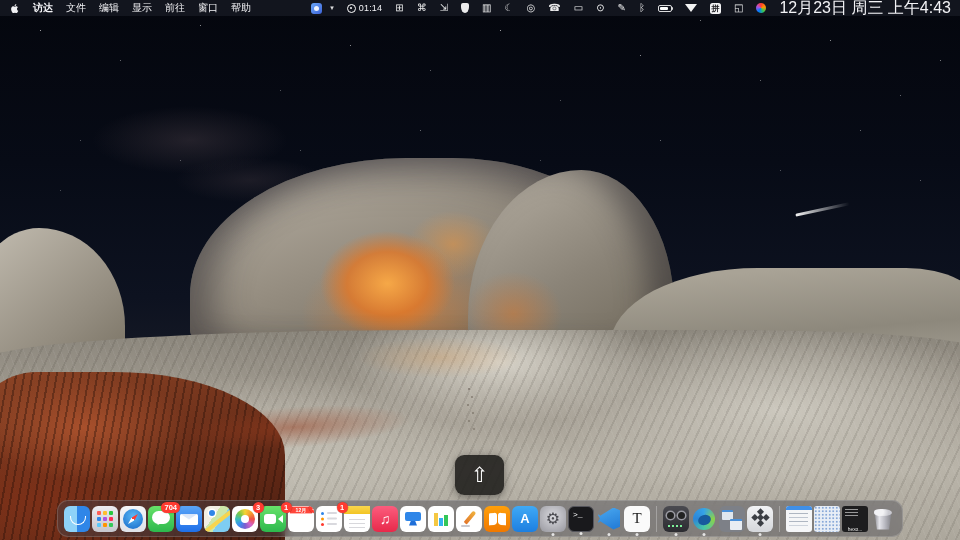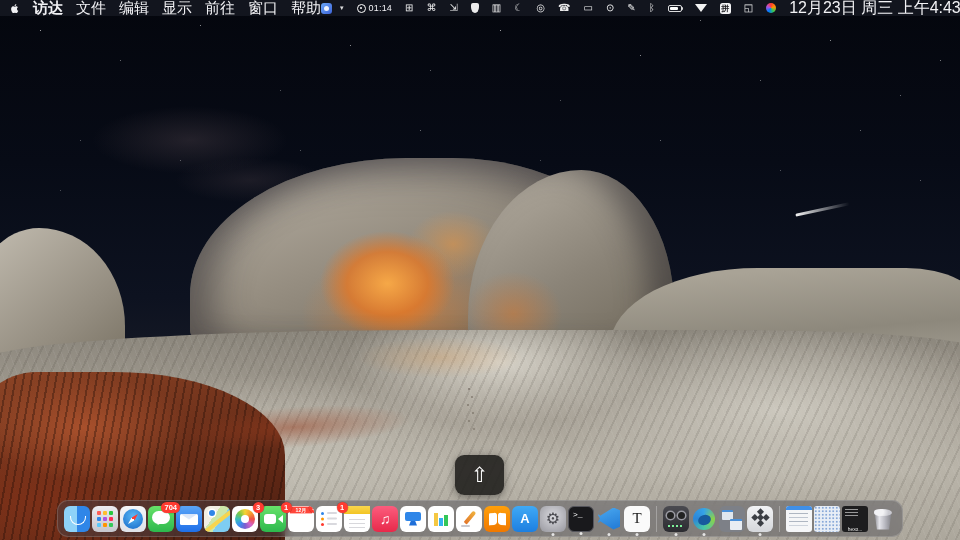--- a/index.html
+++ b/index.html
@@ -73,21 +73,21 @@
   .trail { position:absolute; left:468px; top:388px; width:2px; height:2px; border-radius:50%; background:rgba(80,70,60,.55);
     box-shadow: 3px 8px 0 rgba(80,70,60,.5), -1px 16px 0 rgba(80,70,60,.5), 4px 24px 0 rgba(80,70,60,.45),
                 0 32px 0 rgba(80,70,60,.45), 5px 40px 0 rgba(80,70,60,.4); }
 
   
   .menu-bar { position:absolute; top:0; left:0; right:0; height:16px; z-index:30;
     background:rgba(22,25,35,.8); display:flex; align-items:center; justify-content:space-between;
     padding:0 9px; color:#f2f2f5; }
   .mb-left { display:flex; align-items:center; gap:13px; }
   .apple-logo { width:11px; height:11px; display:block; }
-  .menu-item { font-size:15px; line-height:16px; cursor:default; white-space:nowrap; }
+  .menu-item { font-size:10px; line-height:16px; cursor:default; white-space:nowrap; }
   .menu-item.app-name { font-weight:bold; }
   .mb-right { display:flex; align-items:center; gap:13px; }
   .status-glyph { font-size:10px; line-height:16px; color:#fff; opacity:.92; }
   .blue-app { width:11px; height:11px; border-radius:3px; position:relative;
     background:linear-gradient(135deg,#6aa7f8,#3d63d8); }
   .blue-app::after { content:""; position:absolute; left:3px; top:3px; width:5px; height:5px;
     border-radius:50%; background:rgba(255,255,255,.9); }
   .chev { font-size:7px; opacity:.85; margin-left:-5px; }
   .rec-timer { display:flex; align-items:center; gap:3px; }
   .rec-circle { width:9px; height:9px; border:1px solid #fff; border-radius:50%; position:relative; }

